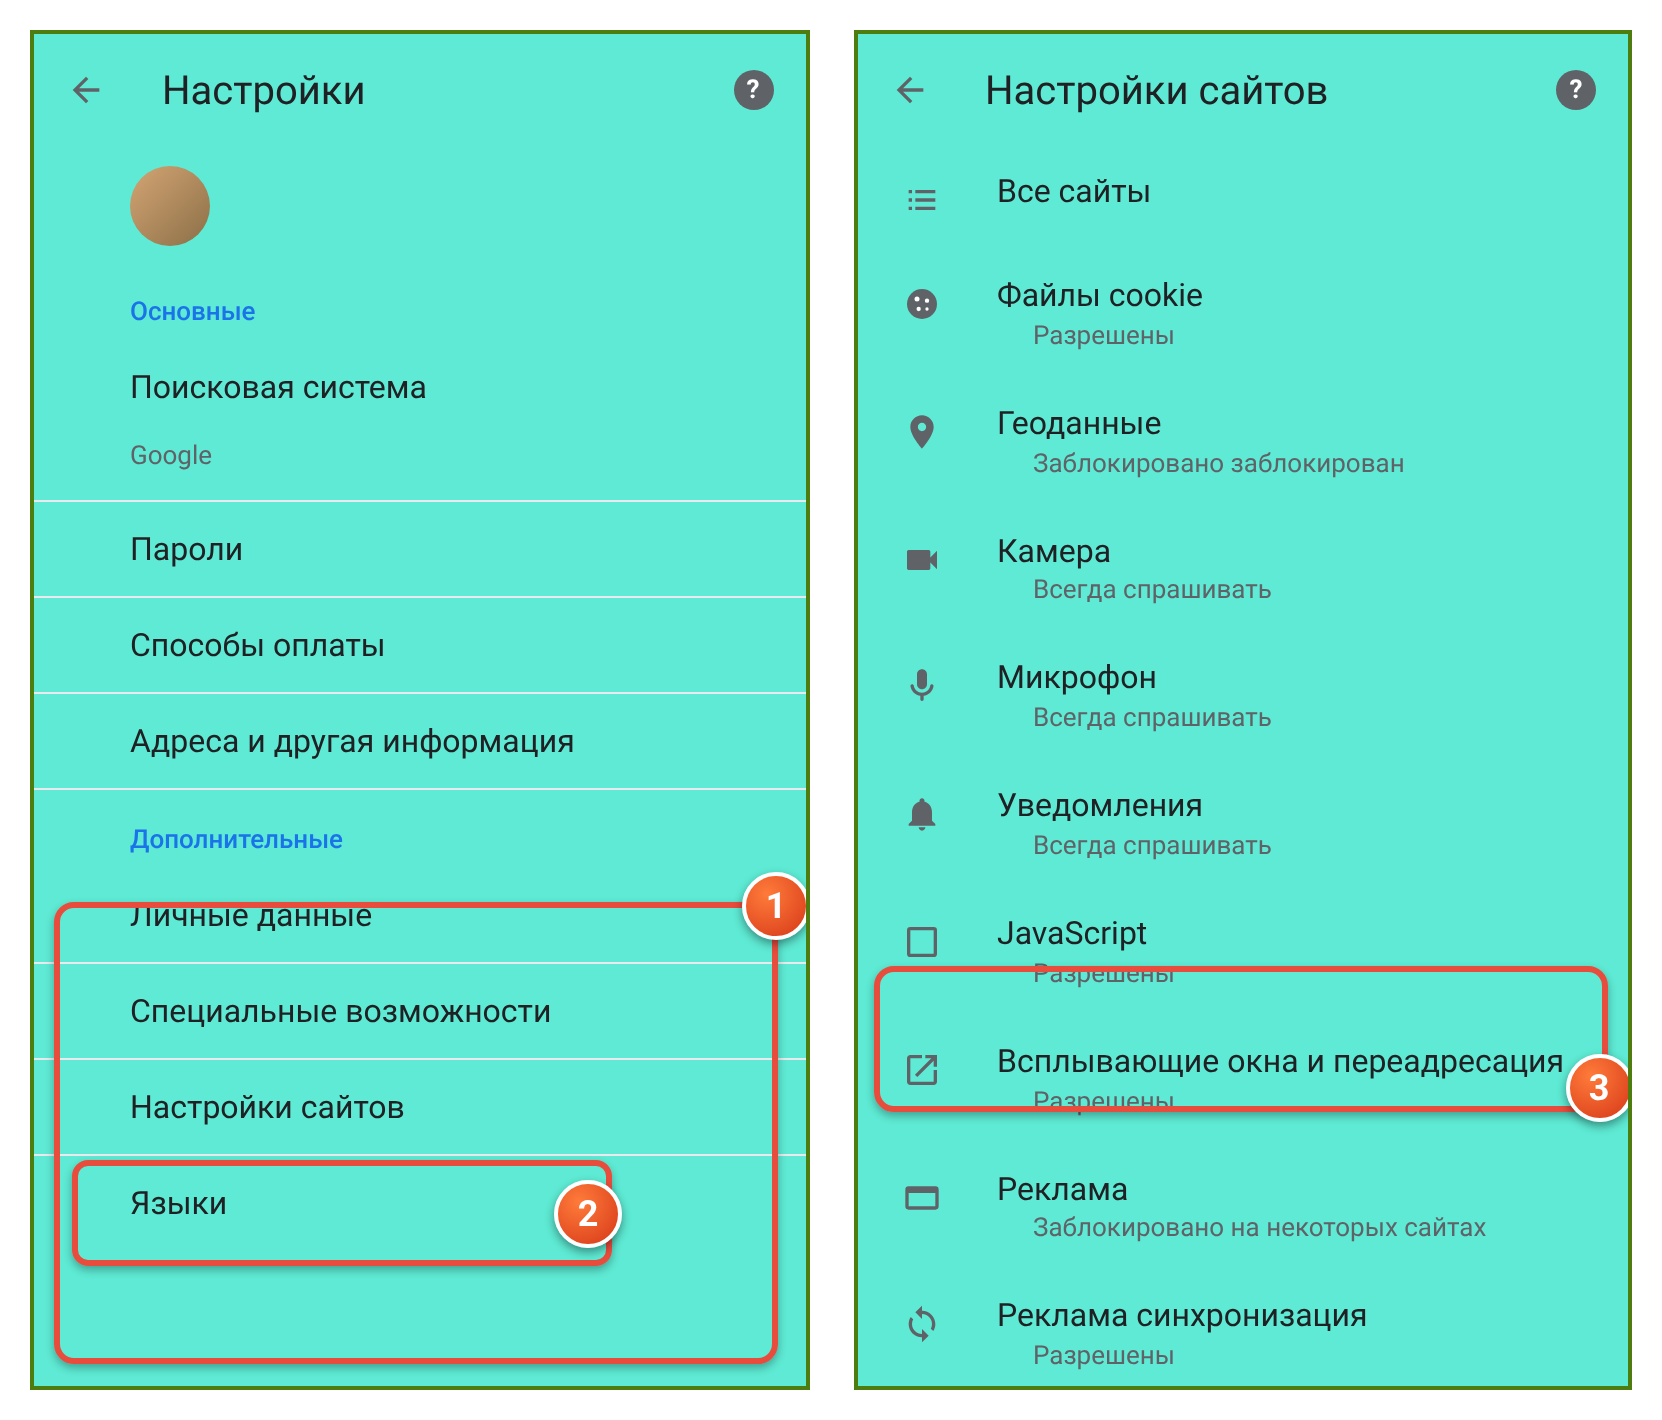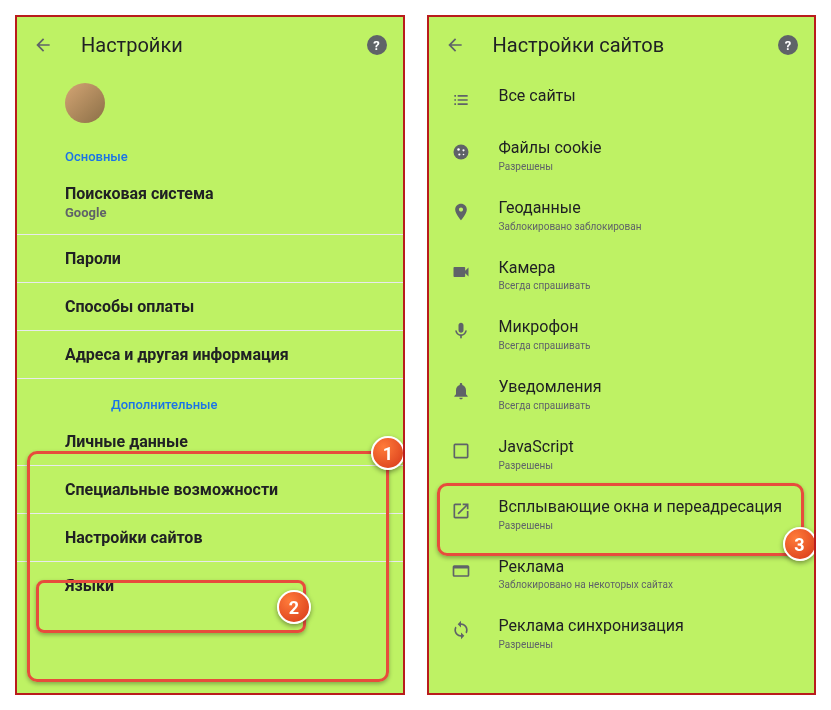--- a/index.html
+++ b/index.html
@@ -9,22 +9,22 @@
       width: 831px;
       height: 710px;
       position: relative;
       display: flex;
       gap: 22px;
       padding: 15px;
     }
     .screen {
       width: 435px;
       height: 680px;
-      background: #bef264;
-      border: 2px solid #b91c1c;
+      background: #5eead4;
+      border: 2px solid #4d7c0f;
       position: relative;
       overflow: hidden;
     }
     .header {
       display: flex;
       align-items: center;
       padding: 14px 16px;
       height: 56px;
     }
     .back-icon {
@@ -80,30 +80,29 @@
     }
     .section-label {
       font-size: 13px;
       color: #1a73e8;
       font-weight: 500;
       padding: 12px 6px 6px 48px;
     }
     .row {
       padding: 14px 0 14px 48px;
       border-bottom: 1px solid #e8eaed;
-      font-weight: bold;
     }
     .row-title {
       font-size: 16px;
       color: #202124;
     }
     .row-sub {
       font-size: 13px;
       color: #5f6368;
-      margin-top: 2px;
+      margin-top: 18px;
     }
     .row-last { border-bottom: none; }
     
     
     .irow {
       display: flex;
       align-items: flex-start;
       padding: 13px 12px 13px 20px;
     }
     .irow-icon {
@@ -118,23 +117,24 @@
       margin-top: 2px;
     }
     .irow-icon svg { width: 20px; height: 20px; fill: #5f6368; }
     .irow-text { flex: 1; }
     .irow-title {
       font-size: 16px;
       color: #202124;
       line-height: 1.3;
     }
     .irow-sub {
-      font-size: 10px;
+      font-size: 13px;
       color: #5f6368;
       margin-top: 2px;
+      margin-left: 18px;
     }
     
     
     .hl {
       position: absolute;
       border: 3px solid #e74c3c;
       border-radius: 10px;
       pointer-events: none;
       box-shadow: 0 2px 4px rgba(0,0,0,0.3);
     }
@@ -181,21 +181,21 @@
   <div class="row">
     <div class="row-title">Пароли</div>
   </div>
   <div class="row">
     <div class="row-title">Способы оплаты</div>
   </div>
   <div class="row">
     <div class="row-title">Адреса и другая информация</div>
   </div>
 
-  <div class="section-label" style="padding-top:18px;margin-left:46px;">Дополнительные</div>
+  <div class="section-label" style="padding-top:18px;">Дополнительные</div>
 
   <div class="row">
     <div class="row-title">Личные данные</div>
   </div>
   <div class="row">
     <div class="row-title">Специальные возможности</div>
   </div>
   <div class="row">
     <div class="row-title">Настройки сайтов</div>
   </div>

